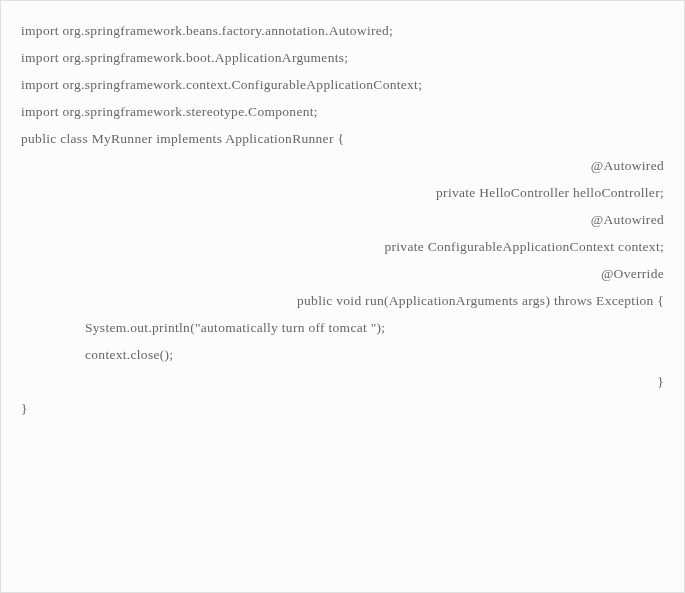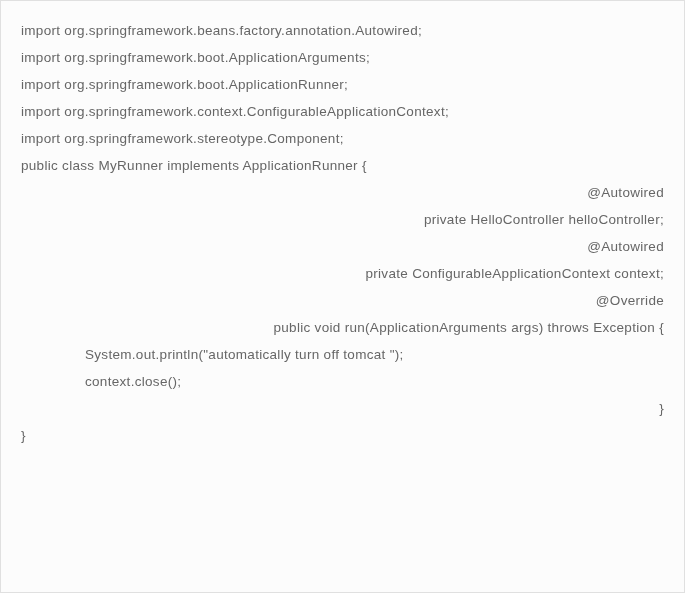--- a/index.html
+++ b/index.html
@@ -15,38 +15,37 @@
       width: 685px;
       height: 593px;
       box-sizing: border-box;
       overflow: hidden;
     }
     .code-line {
       font-size: 13.5px;
       line-height: 27px;
       color: #666666;
       white-space: pre;
-      font-family: Liberation Sans, sans-serif;
+      font-family: Liberation Serif, serif;
       letter-spacing: 0.3px;
     }
     .indent-1 {
       padding-left: 32px;
       text-align: right;
     }
     .indent-2 {
       padding-left: 64px;
     }
   </style>
 </head>
 <body>
 
 <div class="code-block">
   <div class="code-line">import org.springframework.beans.factory.annotation.Autowired;</div>
   <div class="code-line">import org.springframework.boot.ApplicationArguments;</div>
-  <div class="code-line">import org.springframework.boot.ApplicationRunner;</div>
   <div class="code-line">import org.springframework.context.ConfigurableApplicationContext;</div>
   <div class="code-line">import org.springframework.stereotype.Component;</div>
   <div class="code-line"></div>
   <div class="code-line">public class MyRunner implements ApplicationRunner {</div>
   <div class="code-line"></div>
   <div class="code-line indent-1">@Autowired</div>
   <div class="code-line indent-1">private HelloController helloController;</div>
   <div class="code-line indent-1">@Autowired</div>
   <div class="code-line indent-1">private ConfigurableApplicationContext context;</div>
   <div class="code-line"></div>

